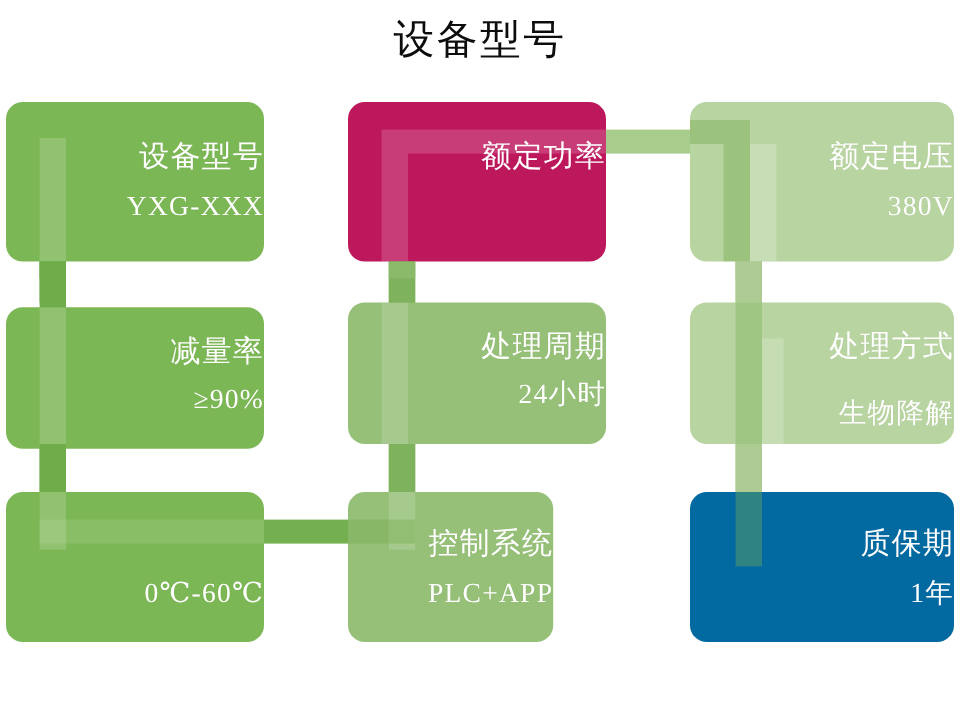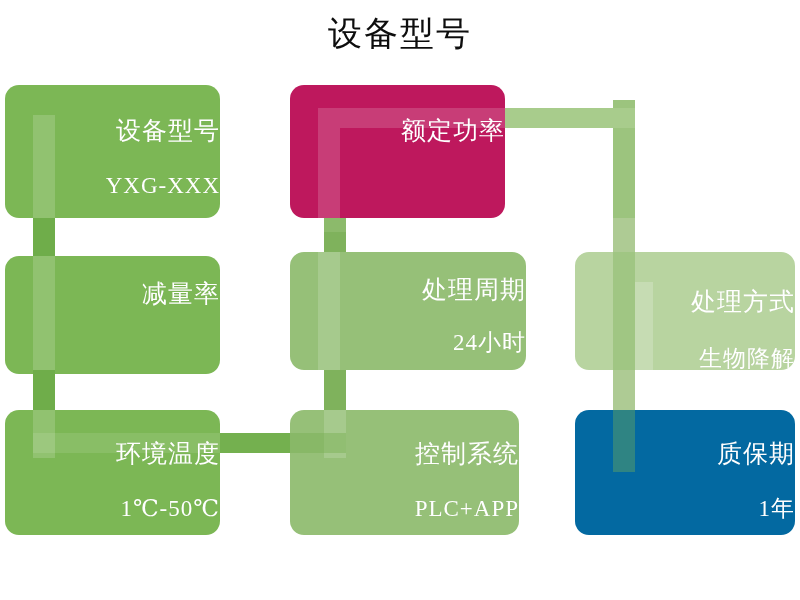--- a/index.html
+++ b/index.html
@@ -74,21 +74,20 @@
     top: 30px;
     font-size: 25px;
     line-height: 32px;
     letter-spacing: 1px;
   }
   .card-value {
     top: 72px;
     font-size: 23px;
     line-height: 30px;
     letter-spacing: 1px;
-    margin-top: 14px;
   }
   
   .card .card-text { padding-left: 14px; box-sizing: border-box; }
 
   
   .stub-over {
     position: absolute;
     width: 22px;
     pointer-events: none;
   }
@@ -115,47 +114,54 @@
     <div class="card-text card-label">设备型号</div>
     <div class="card-text card-value">YXG-XXX</div>
   </div>
 
   <div class="card" style="left:290px; top:85px; width:215px; height:133px; background:#be185d;">
     <div class="card-inner-block" style="left:28px; top:23px; width:22px; height:110px;"></div>
     <div class="card-inner-block" style="left:50px; top:23px; width:165px; height:20px;"></div>
     <div class="card-text card-label">额定功率</div>
   </div>
 
+  <div class="card" style="left:575px; top:85px; width:220px; height:133px; background:#B8D4A0;">
+    <div class="card-inner-block" style="left:28px; top:15px; width:22px; height:118px; background:rgba(122,176,84,0.45);"></div>
+    <div class="card-inner-block" style="left:0px; top:15px; width:28px; height:20px; background:rgba(122,176,84,0.45);"></div>
+    <div class="card-inner-block" style="left:50px; top:35px; width:22px; height:98px; background:rgba(255,255,255,0.22);"></div>
+    <div class="card-text card-label">额定电压</div>
+    <div class="card-text card-value">380V</div>
+  </div>
 
   <div class="card" style="left:5px; top:256px; width:215px; height:118px; background:#7CB755;">
     <div class="card-inner-block" style="left:28px; top:0px; width:22px; height:118px;"></div>
     <div class="card-text card-label" style="top:22px;">减量率</div>
+    <div class="card-text card-value" style="top:62px;">≥90%</div>
   </div>
 
-  <div class="card" style="left:290px; top:252px; width:236px; height:118px; background:#96C078;">
+  <div class="card" style="left:290px; top:252px; width:215px; height:118px; background:#96C078;">
     <div class="card-inner-block" style="left:28px; top:0px; width:22px; height:118px;"></div>
     <div class="card-text card-label" style="top:22px;">处理周期</div>
     <div class="card-text card-value" style="top:62px;">24小时</div>
   </div>
 
   <div class="card" style="left:575px; top:252px; width:220px; height:118px; background:#B8D4A0;">
     <div class="card-inner-block" style="left:38px; top:0px; width:22px; height:118px; background:rgba(122,176,84,0.38);"></div>
     <div class="card-inner-block" style="left:60px; top:30px; width:18px; height:88px; background:rgba(255,255,255,0.20);"></div>
-    <div class="card-text card-label" style="top:34px;">处理方式</div>
+    <div class="card-text card-label" style="top:22px;">处理方式</div>
     <div class="card-text card-value" style="top:78px;">生物降解</div>
   </div>
 
   <div class="card" style="left:5px; top:410px; width:215px; height:125px; background:#7CB755;">
     <div class="card-inner-block" style="left:28px; top:0px; width:22px; height:48px;"></div>
     <div class="card-inner-block" style="left:28px; top:23px; width:190px; height:20px; background:rgba(255,255,255,0.10);"></div>
-    <div class="card-text card-label" style="top:28px;">环境温度</div>
-    <div class="card-text card-value" style="top:70px;">1℃-50℃</div>
+    <div class="card-text card-value" style="top:70px;">0℃-60℃</div>
   </div>
 
-  <div class="card" style="left:290px; top:410px; width:229px; height:125px; background:#96C078;">
+  <div class="card" style="left:290px; top:410px; width:171px; height:125px; background:#96C078;">
     <div class="card-inner-block" style="left:34px; top:0px; width:22px; height:48px;"></div>
     <div class="card-inner-block" style="left:0px; top:23px; width:56px; height:20px; background:rgba(120,175,82,0.45);"></div>
     <div class="card-text card-label" style="top:28px;">控制系统</div>
     <div class="card-text card-value" style="top:70px;">PLC+APP</div>
   </div>
 
   <div class="card" style="left:575px; top:410px; width:220px; height:125px; background:#0369a1;">
     <div class="card-inner-block" style="left:38px; top:0px; width:22px; height:62px; background:rgba(122,176,84,0.38);"></div>
     <div class="card-text card-label" style="top:28px;">质保期</div>
     <div class="card-text card-value" style="top:70px;">1年</div>

